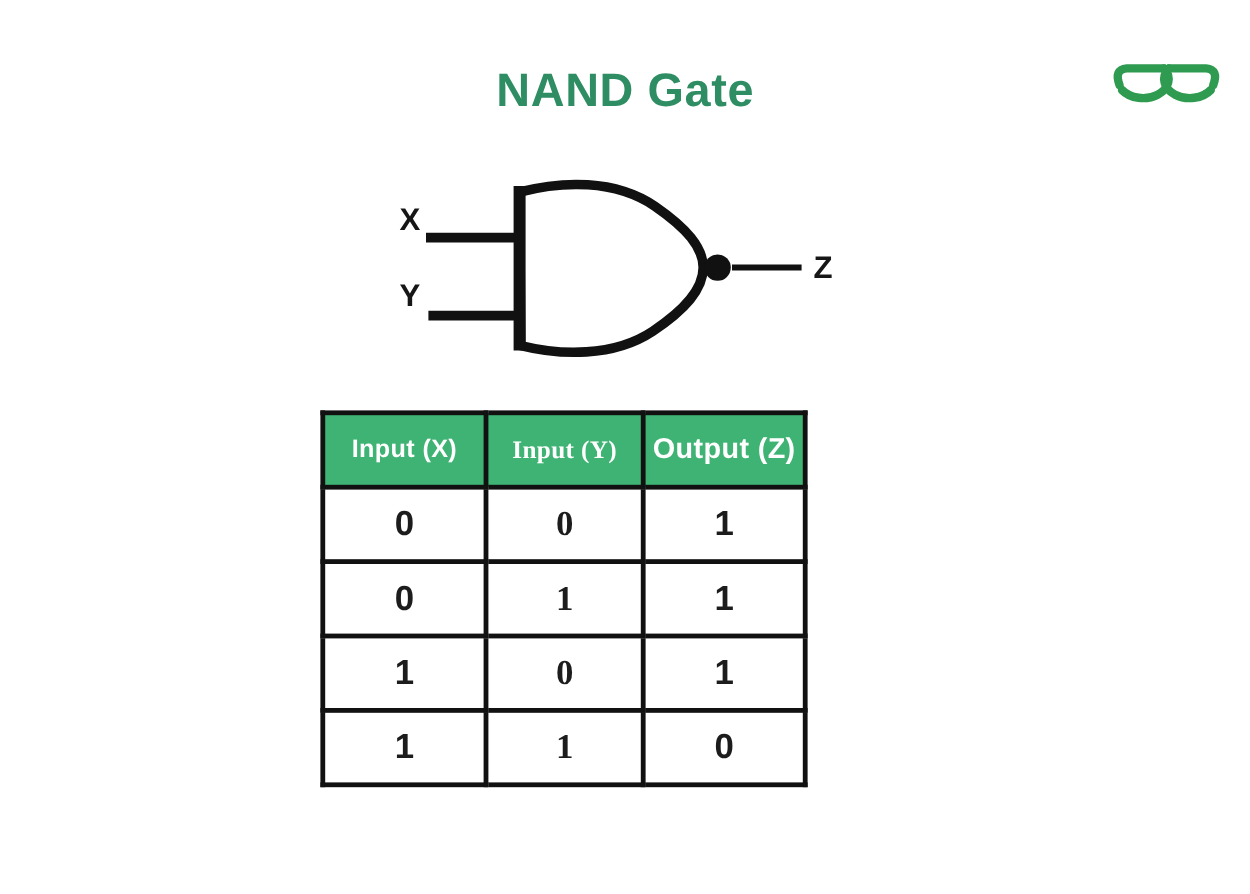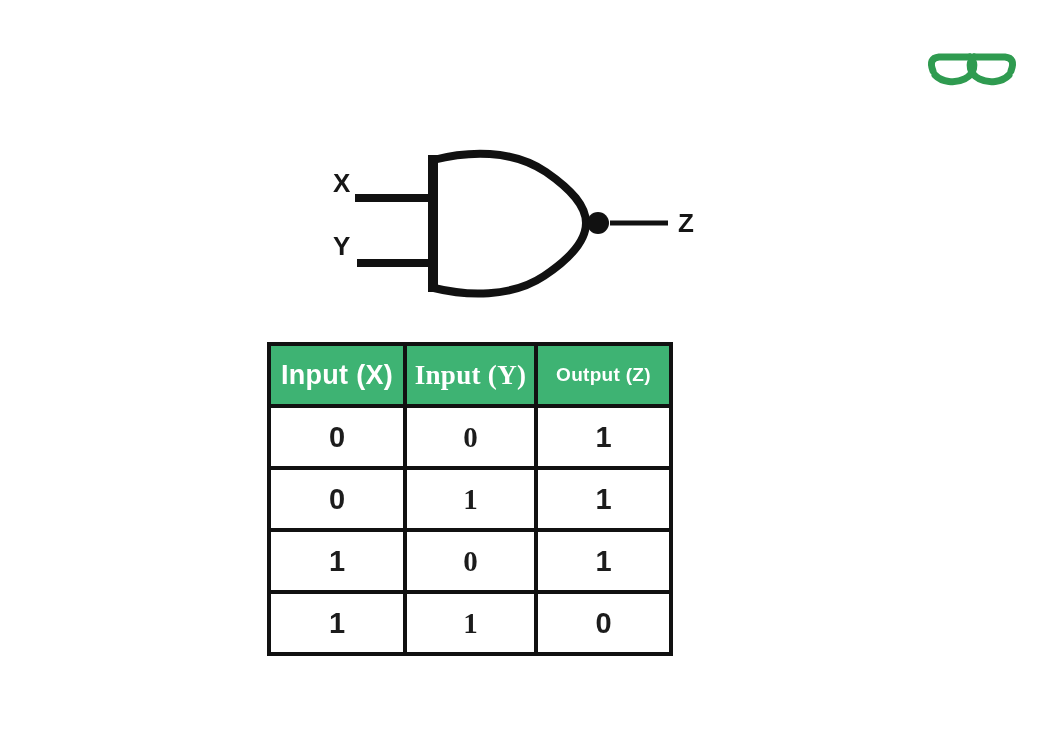--- a/index.html
+++ b/index.html
@@ -26,36 +26,37 @@
   table.truth{
     position:absolute;left:267px;top:342px;
     border-collapse:collapse;table-layout:fixed;
     border:4px solid #111111;
   }
   table.truth th, table.truth td{
     border:4px solid #111111;text-align:center;vertical-align:middle;
     height:58px;padding:0;
   }
   table.truth th{
-    background:#3eb373;color:#ffffff;font-size:27px;font-weight:600;
+    background:#3eb373;color:#ffffff;font-size:21px;font-weight:600;
     letter-spacing:0.3px;
   }
   table.truth th.col-x, table.truth td.col-x{width:132px;}
   table.truth th.col-y, table.truth td.col-y{width:127px;font-family:Liberation Serif, serif;}
   table.truth th.col-z, table.truth td.col-z{width:131px;}
-  table.truth th.out{font-size:19px;}
+  table.truth th.out{font-size:24px;}
   table.truth td{
     background:#ffffff;color:#1c1c1c;font-size:29px;font-weight:700;
   }
 </style>
 </head>
 <body>
 
 <div class="page">
 
+  <h1 class="title">NAND Gate</h1>
 
   <div class="logo">
     <svg width="100" height="60" viewBox="0 0 100 60" fill="none">
       <path d="M 11,27 Q 6,14 17,13 L 48,13" stroke="#2f9b50" stroke-width="7" stroke-linecap="round"></path>
       <path d="M 48,13 A 19,14 0 1 1 13,31" stroke="#2f9b50" stroke-width="7" stroke-linecap="round"></path>
       <path d="M 52,13 L 83,13 Q 94,14 89,27" stroke="#2f9b50" stroke-width="7" stroke-linecap="round"></path>
       <path d="M 52,13 A 19,14 0 1 0 87,31" stroke="#2f9b50" stroke-width="7" stroke-linecap="round"></path>
     </svg>
   </div>
 

